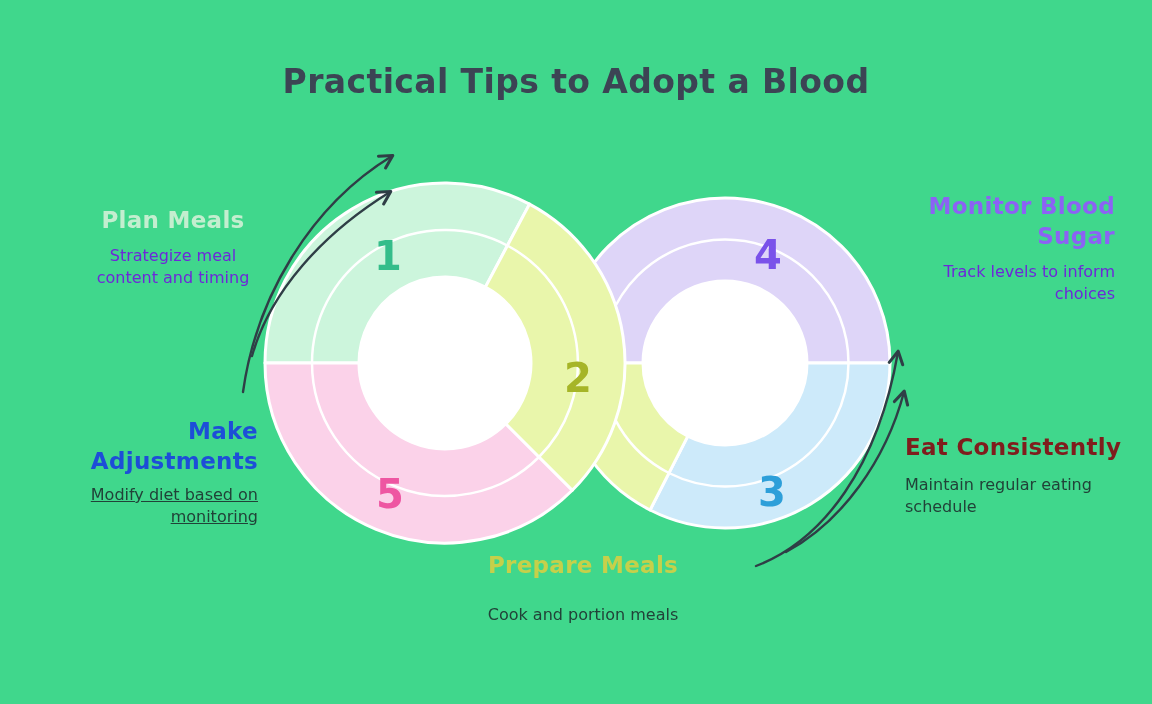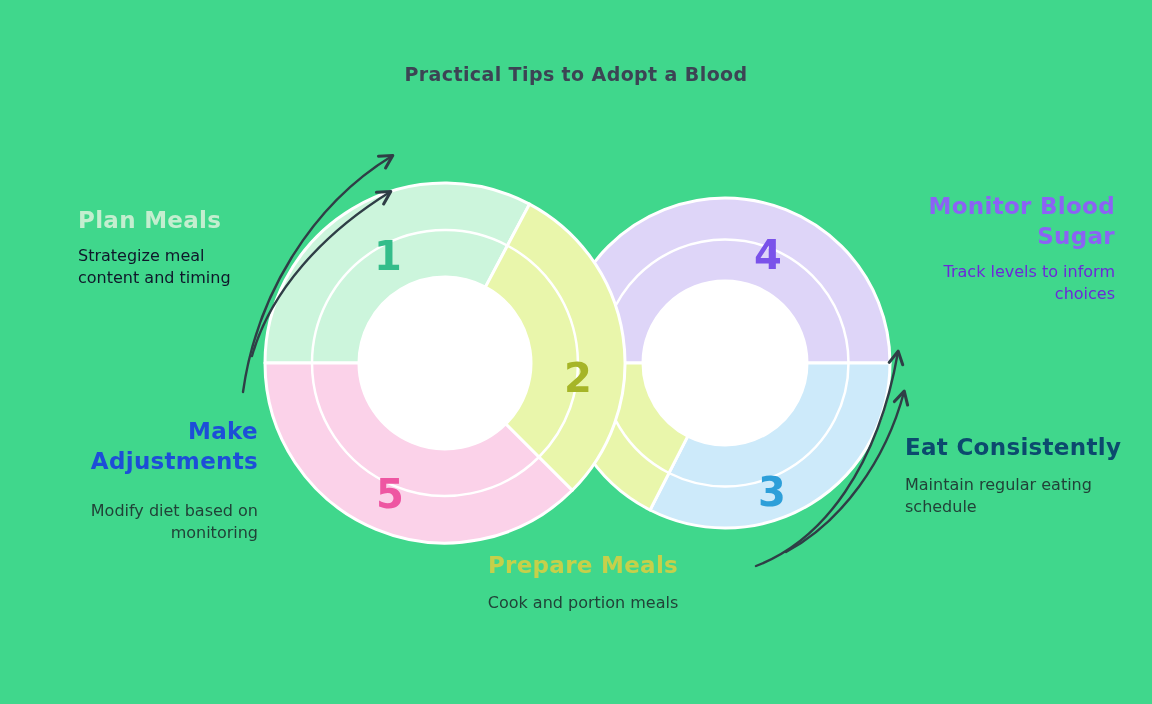--- a/index.html
+++ b/index.html
@@ -3,37 +3,37 @@
 <meta charset="utf-8">
 <style>
   html,body{margin:0;padding:0;}
   .canvas{
     position:relative;
     width:1152px;height:704px;
     overflow:hidden;
     font-family:"DejaVu Sans", sans-serif;
   }
   .title{
-    position:absolute;left:176px;top:56px;width:800px;
+    position:absolute;left:176px;top:64px;width:800px;
     text-align:center;
-    font-size:19px;font-weight:bold;letter-spacing:.4px;
+    font-size:33px;font-weight:bold;letter-spacing:.4px;
     line-height:36px;
   }
   .label{position:absolute;}
   .step-name{
     font-size:23px;font-weight:bold;line-height:30px;letter-spacing:.3px;
   }
   .step-desc{
     font-size:16px;line-height:22px;margin-top:10px;
   }
-  .label.plan{left:78px;top:205px;width:190px;text-align:left;}
+  .label.plan{left:78px;top:205px;width:190px;text-align:center;}
   .label.make{left:63px;top:416px;width:195px;text-align:right;}
-  .label.make .step-desc{margin-top:24px;}
+  .label.make .step-desc{margin-top:8px;text-decoration:underline;}
   .label.prepare{left:433px;top:550px;width:300px;text-align:center;}
-  .label.prepare .step-desc{margin-top:12px;}
+  .label.prepare .step-desc{margin-top:24px;}
   .label.monitor{left:905px;top:191px;width:210px;text-align:right;}
   .label.eat{left:905px;top:432px;width:235px;text-align:left;}
   .label.eat .step-desc{margin-top:12px;}
   svg{position:absolute;left:0;top:0;}
 </style>
 </head>
 <body>
 
 <div class="canvas" style="background-color: rgb(64, 215, 140);">
 
@@ -69,36 +69,36 @@
         <path d="M 786 552 C 842 522 886 460 904 392" fill="none" stroke="#2f3e46" stroke-width="2.4" stroke-linecap="round" marker-end="url(#arrowhead)"></path>
       </g>
   </svg>
 
   <div class="title" style="color: rgb(60, 68, 84);">
     <div>Practical Tips to Adopt a Blood</div>
   </div>
 
   <div class="label plan">
     <div class="step-name" style="color: rgb(195, 238, 207);">Plan Meals</div>
-    <div class="step-desc" style="color: #0f172a;">Strategize meal content and timing</div>
+    <div class="step-desc" style="color: #6d28d9;">Strategize meal content and timing</div>
   </div>
 
   <div class="label make">
     <div class="step-name" style="color: #1d4ed8;">Make Adjustments</div>
     <div class="step-desc" style="color: rgb(33, 66, 56);">Modify diet based on monitoring</div>
   </div>
 
   <div class="label prepare">
     <div class="step-name" style="color: rgb(198, 208, 74);">Prepare Meals</div>
     <div class="step-desc" style="color: rgb(33, 66, 56);">Cook and portion meals</div>
   </div>
 
   <div class="label monitor">
     <div class="step-name" style="color: rgb(140, 98, 244);">Monitor Blood Sugar</div>
     <div class="step-desc" style="color: #6d28d9;">Track levels to inform choices</div>
   </div>
 
   <div class="label eat">
-    <div class="step-name" style="color: #0c4a6e;">Eat Consistently</div>
+    <div class="step-name" style="color: #7f1d1d;">Eat Consistently</div>
     <div class="step-desc" style="color: rgb(33, 66, 56);">Maintain regular eating schedule</div>
   </div>
 
 </div>
 
 </body></html>

